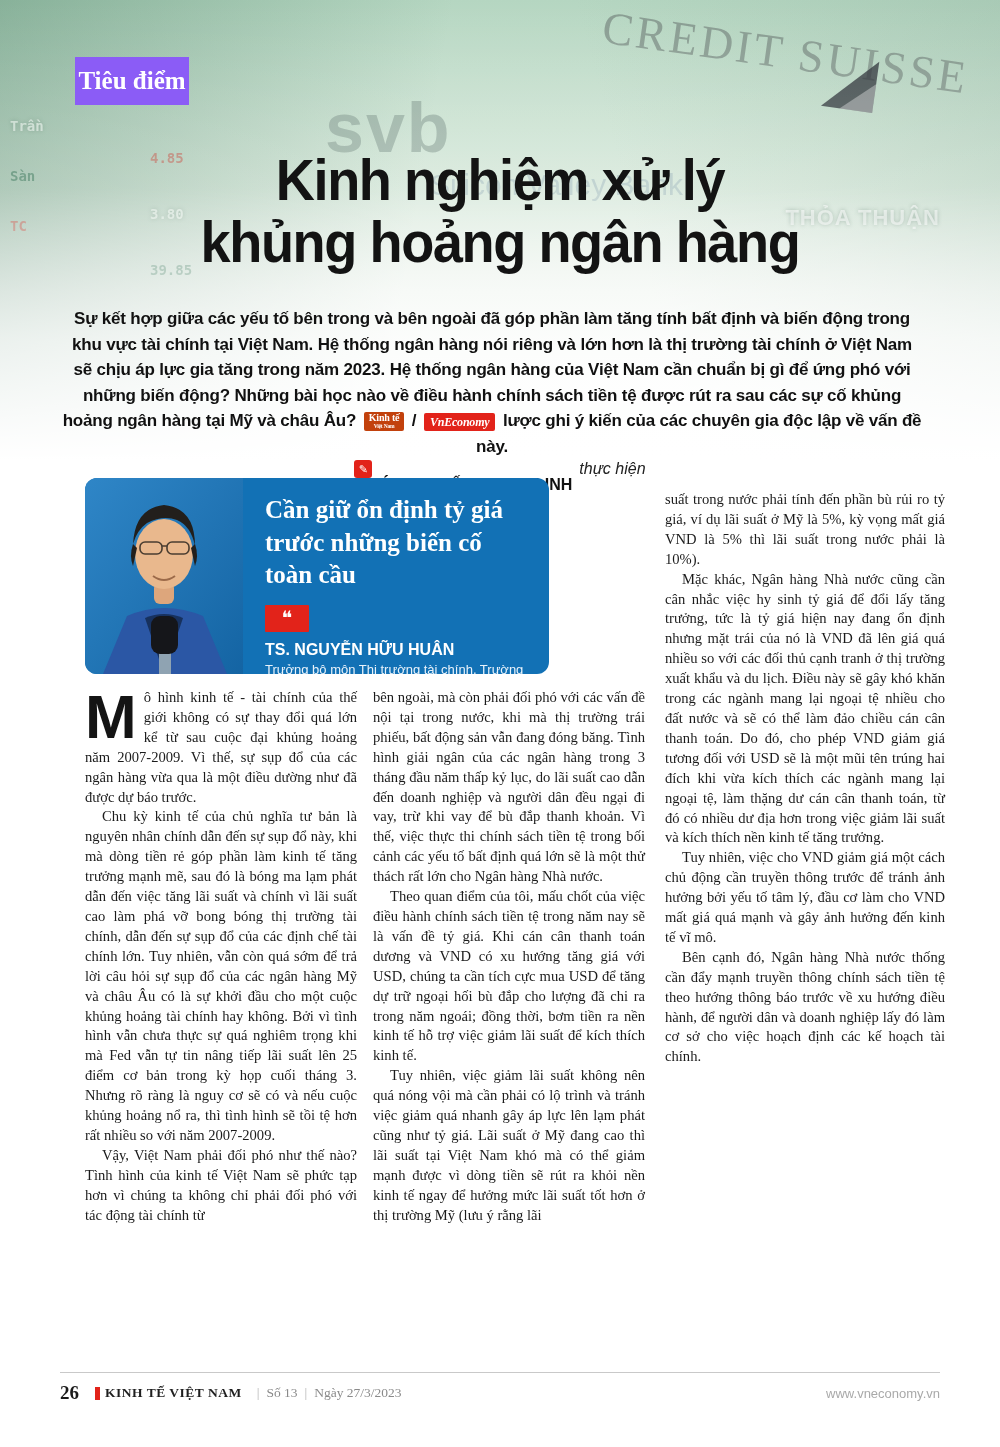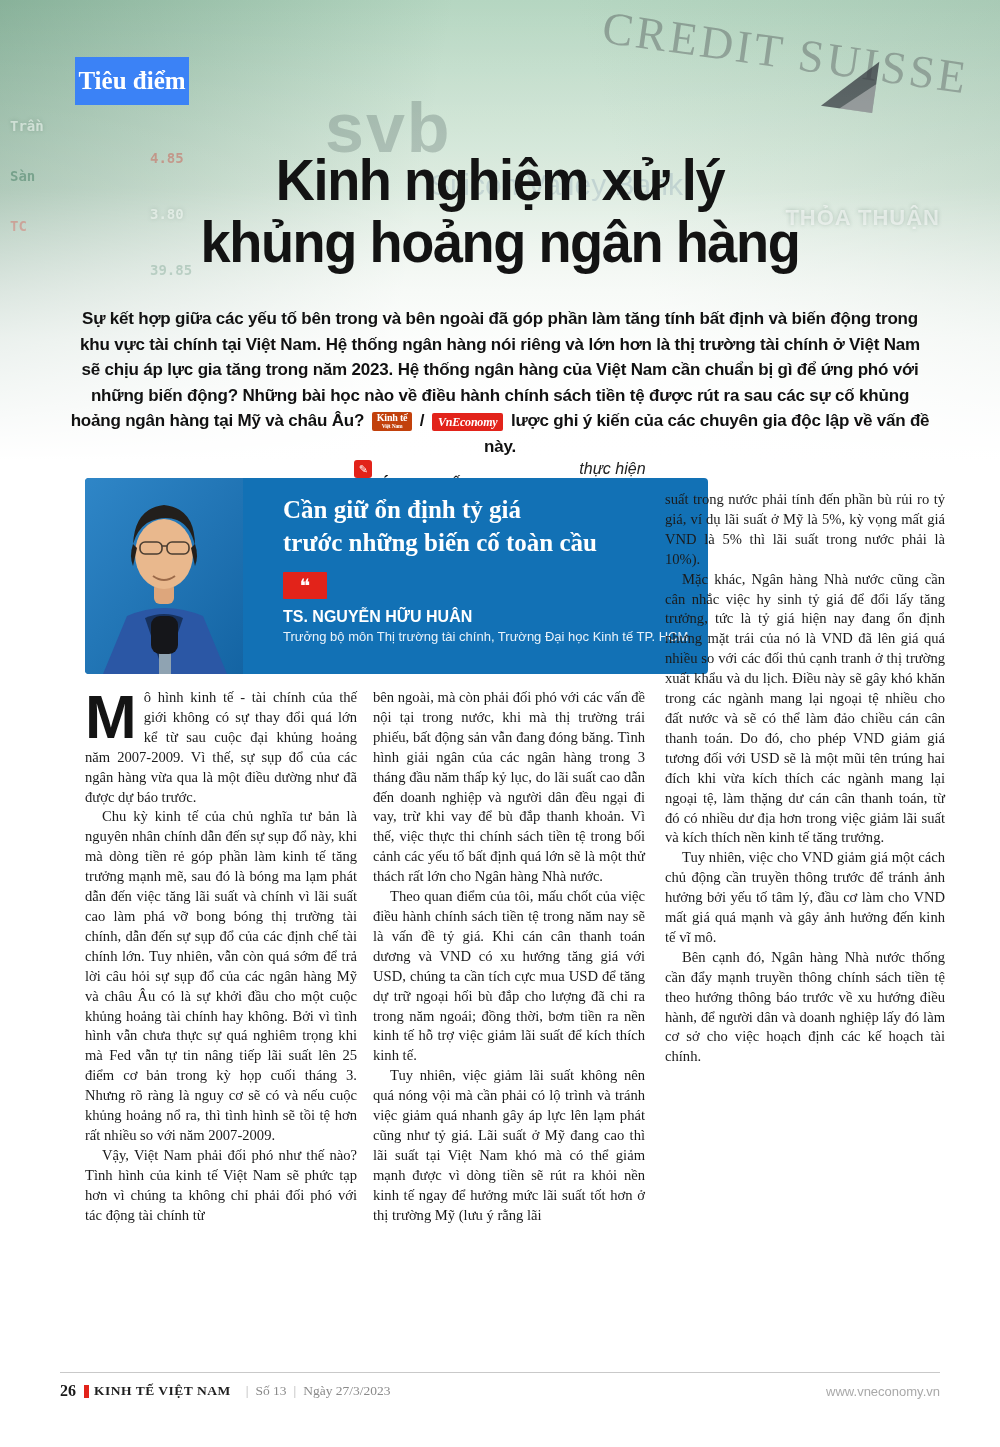--- a/index.html
+++ b/index.html
@@ -30,33 +30,33 @@
      white-space:nowrap;}
   .cs-logo{right:118px;top:54px;width:62px;height:62px;transform:rotate(8deg);}
   .bg-deal{right:60px;top:205px;font-family:"Liberation Sans",sans-serif;font-weight:bold;
      font-size:22px;letter-spacing:1px;color:rgba(255,255,255,.55);text-shadow:0 0 4px rgba(40,80,60,.4);}
   .banner-fade{left:0;top:0;width:100%;height:100%;
      background:linear-gradient(180deg, rgba(255,255,255,0) 0%, rgba(255,255,255,.15) 40%,
         rgba(255,255,255,.72) 72%, #ffffff 98%);}
 
   
   .kicker-row{position:absolute;left:75px;top:57px;display:flex;align-items:center;z-index:4;}
-  .kicker-box{background:#3b82f6;color:#fff;width:114px;height:48px;display:flex;
+  .kicker-box{background:#8b5cf6;color:#fff;width:114px;height:48px;display:flex;
      align-items:center;justify-content:center;font-family:"Liberation Serif",serif;
      font-weight:bold;font-size:25px;}
   .section-title{margin-left:14px;font-family:"Liberation Serif",serif;font-weight:bold;
      font-size:27px;color:#161616;}
 
   
   .headline{position:absolute;left:0;top:150px;width:1000px;text-align:center;z-index:3;
      font-family:"Liberation Sans",sans-serif;font-weight:bold;font-size:57px;line-height:1.08;
      letter-spacing:-1.5px;color:#131313;transform:scaleX(.95);transform-origin:50% 0;}
 
   
-  .lead{position:absolute;left:70px;top:306px;width:860px;text-align:center;z-index:3;
+  .lead{position:absolute;left:62px;top:306px;width:860px;text-align:center;z-index:3;
      font-family:"Liberation Sans",sans-serif;font-weight:bold;font-size:17px;line-height:1.5;
      color:#111;letter-spacing:-.2px;}
   .badge{display:inline-flex;flex-direction:column;vertical-align:middle;background:#c2410c;
      color:#fff;border-radius:2px;padding:1px 5px;line-height:1;margin:0 3px;text-align:center;}
   .badge .b1{font-size:10px;font-family:"Liberation Serif",serif;}
   .badge .b2{font-size:5.5px;font-family:"Liberation Serif",serif;margin-top:1px;}
   .badge2{display:inline-block;vertical-align:middle;background:#e2231a;color:#fff;
      border-radius:2px;padding:3px 6px;line-height:1;margin:0 3px;
      font-family:"Liberation Serif",serif;font-style:italic;font-size:12px;}
 
@@ -73,36 +73,36 @@
   .left-group{width:560px;flex:0 0 560px;}
   .two-cols{display:flex;gap:16px;margin-top:14px;}
   .col{width:272px;flex:0 0 272px;}
   .col3{width:280px;flex:0 0 280px;padding-top:12px;}
   .bp{margin:0;font-size:14.6px;line-height:19.9px;text-align:justify;color:#1b1b1b;}
   .bp.ind{text-indent:17px;}
   .dropcap{float:left;font-family:"Liberation Sans",sans-serif;font-weight:bold;
      font-size:62px;line-height:50px;padding:4px 7px 0 0;color:#141414;}
 
   
-  .qbox{width:623px;height:196px;background:#1271b5;border-radius:4px;display:flex;
-     overflow:hidden;gap:18px;}
+  .qbox{width:464px;height:196px;background:#1271b5;border-radius:12px;display:flex;
+     overflow:hidden;}
   .qphoto{width:158px;flex:0 0 158px;height:196px;}
   .qright{padding:16px 18px 0 22px;}
   .qtitle{font-family:"Liberation Serif",serif;font-weight:bold;font-size:25px;line-height:1.3;
      color:#ffffff;}
   .qbadge{width:44px;height:27px;background:#e2231a;display:flex;align-items:center;
      justify-content:center;color:#fff;font-size:20px;margin:13px 0 9px 0;border-radius:1px;}
   .qspeaker{font-family:"Liberation Sans",sans-serif;font-weight:bold;font-size:16px;color:#fff;}
   .qaffil{font-family:"Liberation Sans",sans-serif;font-size:13px;color:#e8f2fb;margin-top:3px;}
 
   
   .footer-rule{position:absolute;left:60px;top:1372px;width:880px;height:1px;background:#c9c9c9;}
   .footer{position:absolute;left:60px;top:1382px;width:880px;display:flex;align-items:center;
      font-family:"Liberation Serif",serif;font-size:13.5px;color:#8a8a8a;}
-  .f-page{font-weight:bold;font-size:16px;color:#1a1a1a;margin-right:8px;text-align:center;}
+  .f-page{font-weight:bold;font-size:19px;color:#1a1a1a;margin-right:16px;text-align:center;}
   .f-bar{width:5px;height:13px;background:#e2231a;margin-right:5px;}
   .f-mag{font-weight:bold;color:#1f1f1f;letter-spacing:.5px;margin-right:8px;}
   .f-sep{color:#b5b5b5;margin:0 7px;}
   .f-site{margin-left:auto;font-family:"Liberation Sans",sans-serif;font-size:13px;color:#a9a9a9;}
 </style>
 </head>
 <body>
 
 <div class="page">
 

